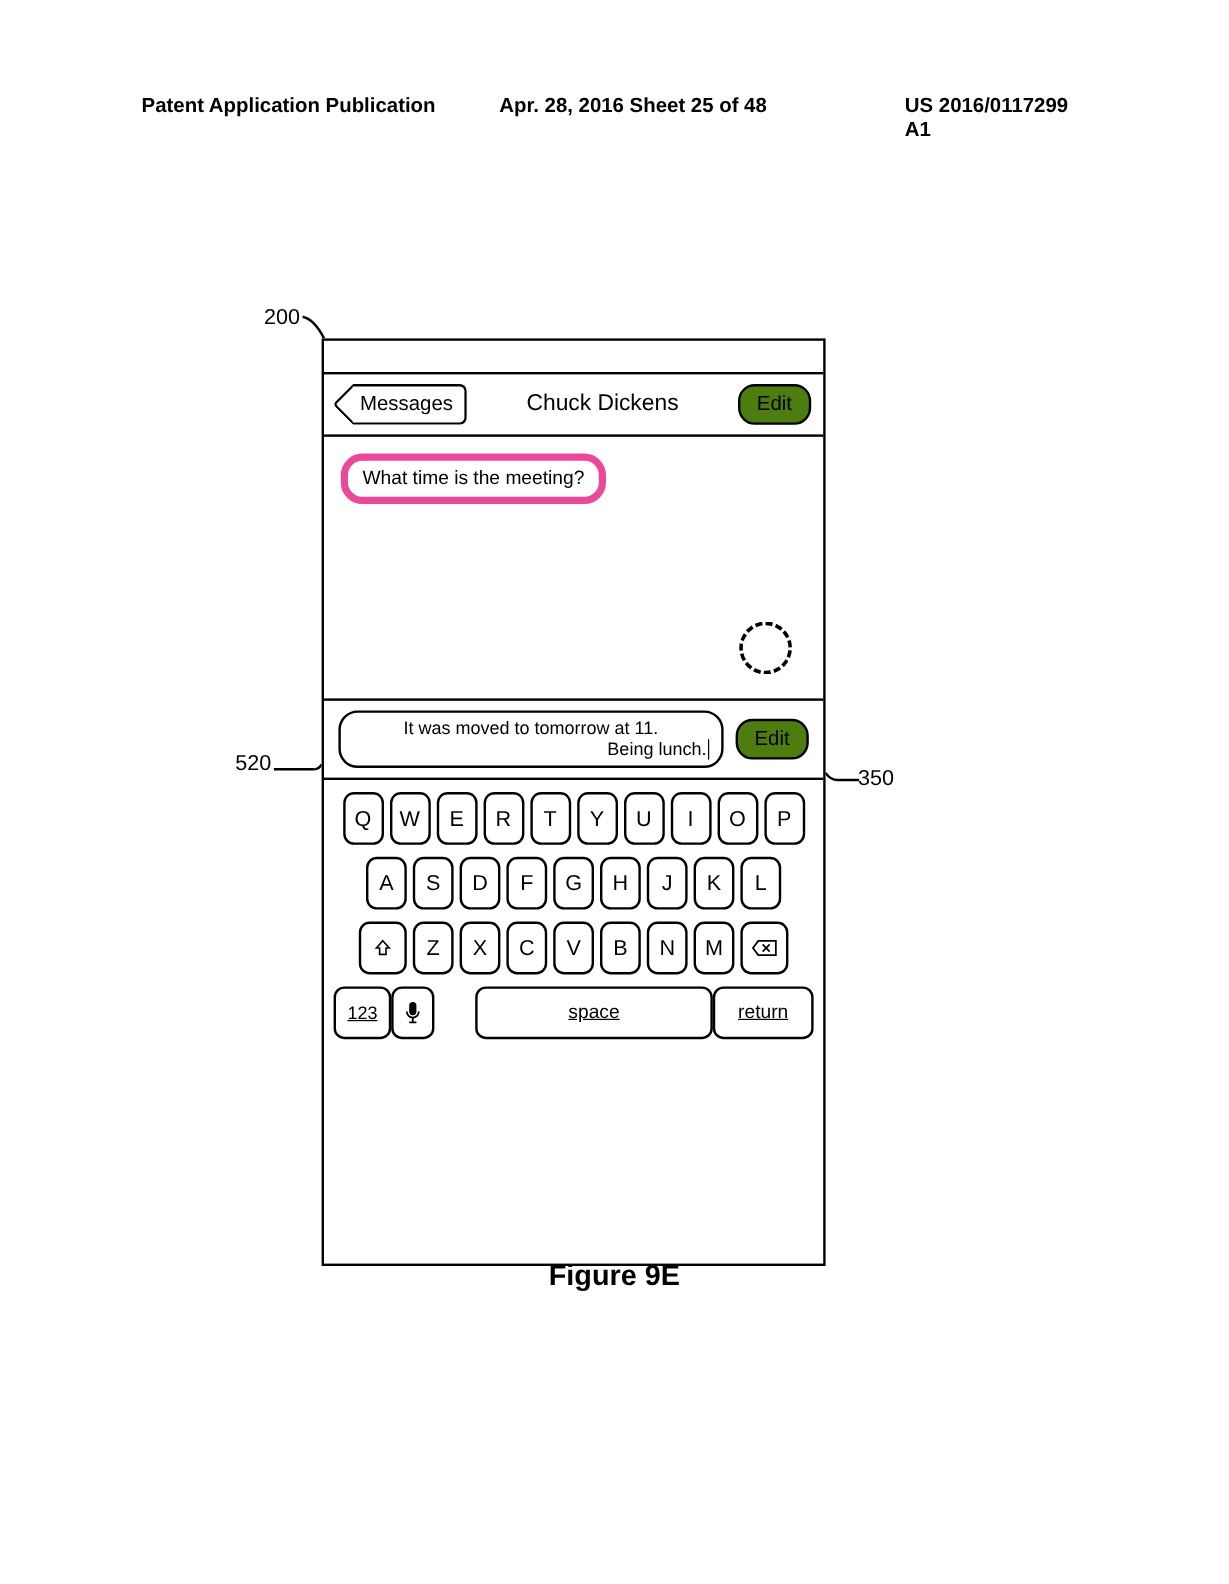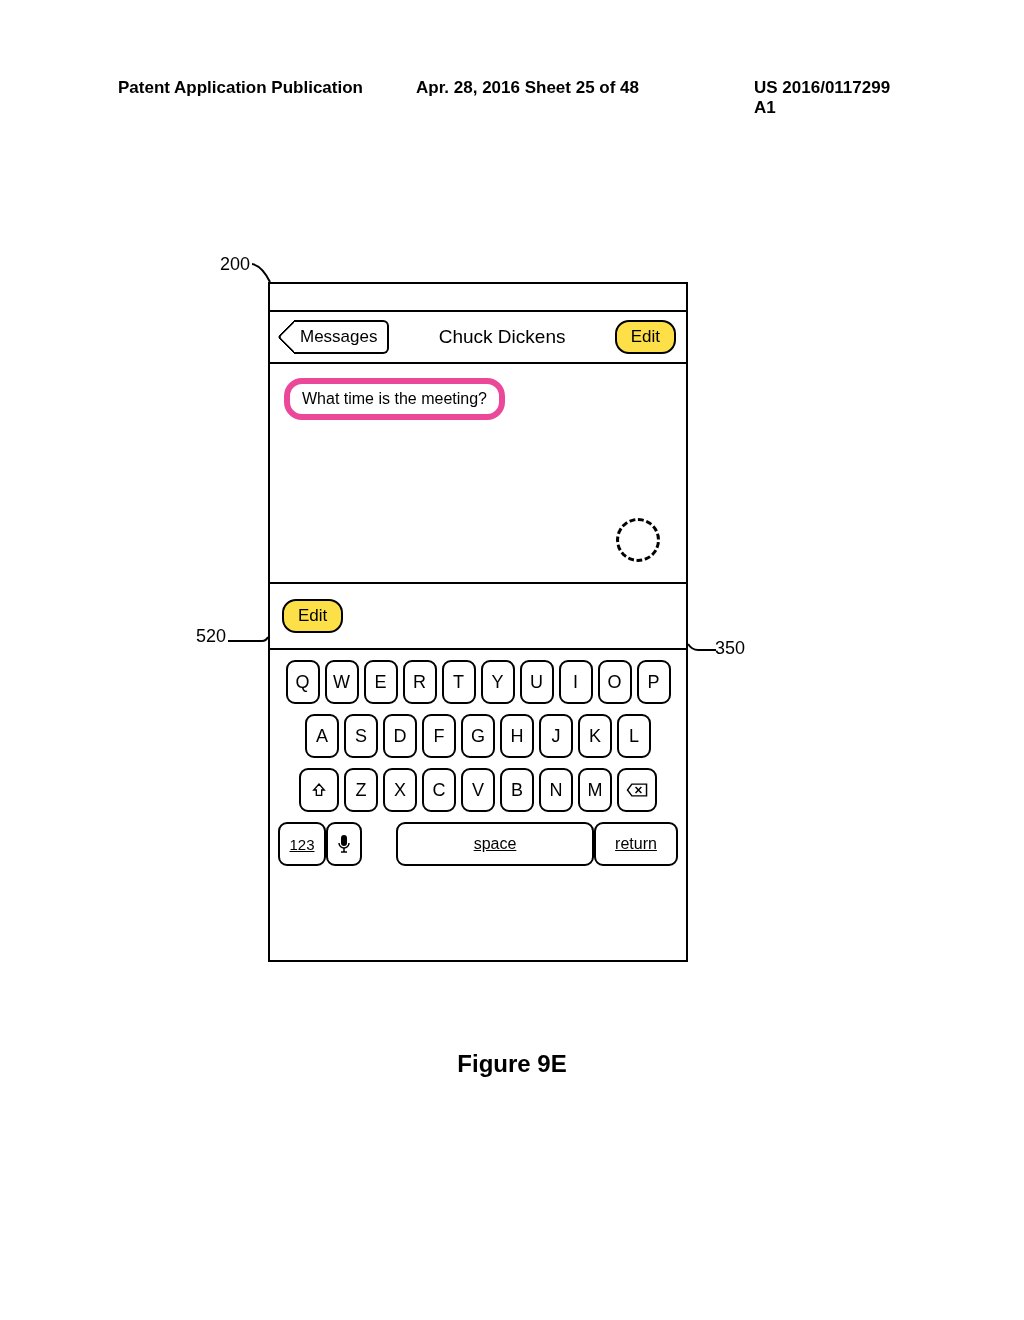--- a/index.html
+++ b/index.html
@@ -38,21 +38,21 @@
 
   
   .lead { position:absolute; }
 
   
   .device {
     position: absolute;
     top: 282px;
     left: 268px;
     width: 420px;
-    height: 680px;
+    height: 773px;
     border: 2.5px solid #000;
     background:#fff;
   }
   .statusbar {
     height: 28px;
     border-bottom: 2.5px solid #000;
   }
   .navbar {
     height: 52px;
     border-bottom: 2.5px solid #000;
@@ -60,21 +60,21 @@
     align-items:center;
     justify-content:space-between;
     padding: 0 10px;
   }
   .nav-title { font-size:19px; }
   .edit-btn, .send-btn {
     border:2px solid #000;
     border-radius:14px;
     padding:5px 14px;
     font-size:17px;
-    background:#fde047;
+    background:#4d7c0f;
   }
 
   .conv {
     height: 220px;
     border-bottom:2.5px solid #000;
     position:relative;
     padding:14px;
   }
   .bubble-in {
     border:6px solid #ec4899;
@@ -227,20 +227,24 @@
     <div class="nav-title">Chuck Dickens</div>
     <div class="edit-btn">Edit</div>
   </div>
 
   <div class="conv">
     <div class="bubble-in">What time is the meeting?</div>
     <div class="dashed-circle"></div>
   </div>
 
   <div class="input-row">
+    <div class="text-field">
+      <div class="line1">It was moved to tomorrow at 11.</div>
+      <div class="line2"><span>Being lunch.</span><span class="cursor"></span></div>
+    </div>
     <div class="send-btn">Edit</div>
   </div>
 
   <div class="keyboard">
     <div class="krow">
       <div class="key">Q</div>
       <div class="key">W</div>
       <div class="key">E</div>
       <div class="key">R</div>
       <div class="key">T</div>

